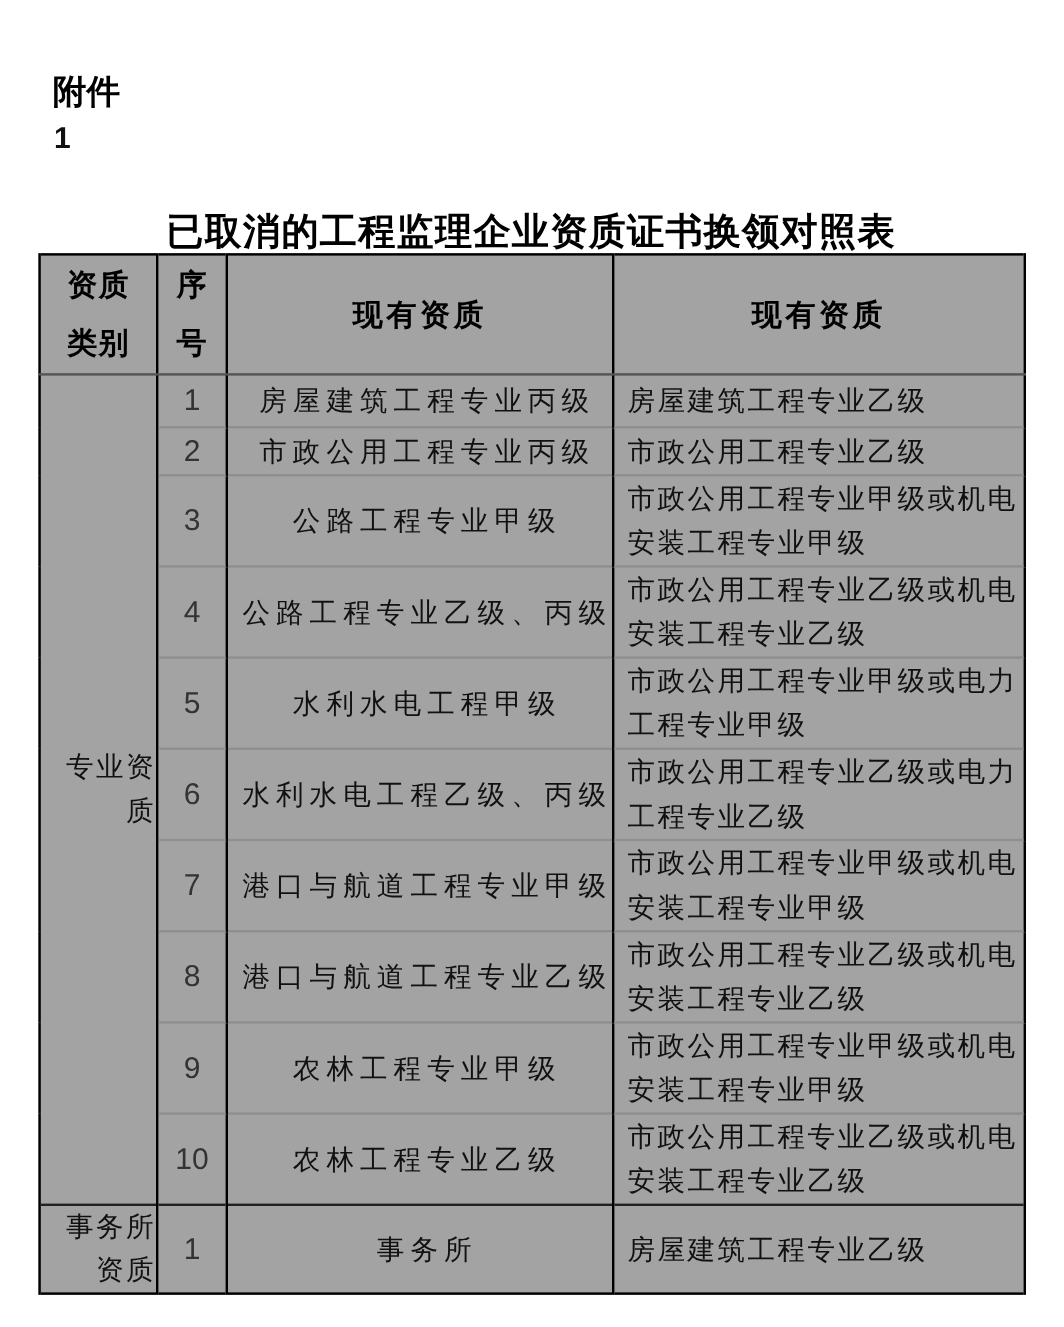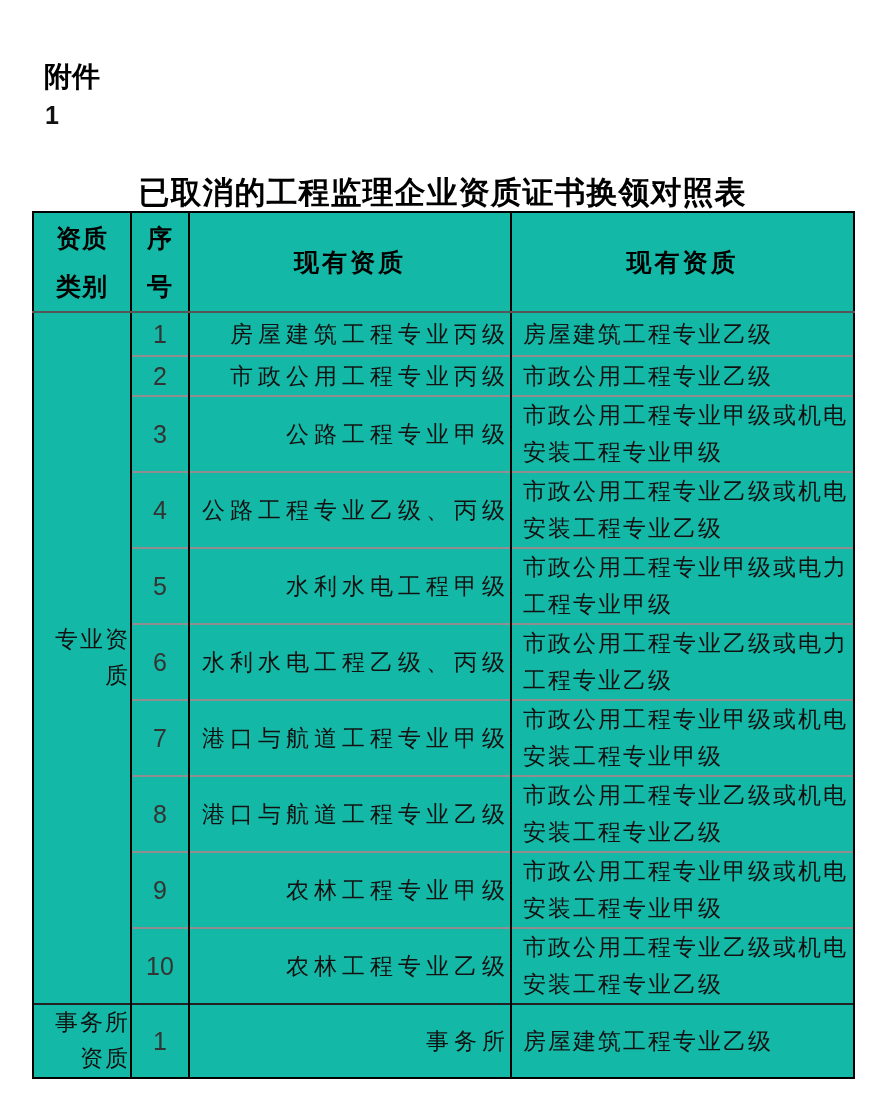--- a/index.html
+++ b/index.html
@@ -48,21 +48,21 @@
     color: #000;
     white-space: nowrap;
   }
   table.qual-table {
     position: absolute;
     left: 32px;
     top: 211px;
     width: 821px;
     border-collapse: collapse;
     table-layout: fixed;
-    background: #14b8a6;
+    background: #a3a3a3;
     border: 2px solid #000;
   }
   .qual-table th,
   .qual-table td {
     border-left: 2px solid #000;
     border-right: 2px solid #000;
     padding: 0;
     vertical-align: middle;
     overflow: hidden;
   }
@@ -97,21 +97,21 @@
     color: #111;
   }
   td.cell-serial {
     text-align: center;
     font-family: "Liberation Sans", sans-serif;
     font-size: 25px;
     font-weight: normal;
     color: #333;
   }
   td.cell-current {
-    text-align: right;
+    text-align: center;
     padding-left: 12px;
     font-size: 23px;
     letter-spacing: 5px;
     color: #111;
   }
   td.cell-replacement {
     text-align: left;
     padding-left: 11px;
     font-size: 23px;
     letter-spacing: 2px;

